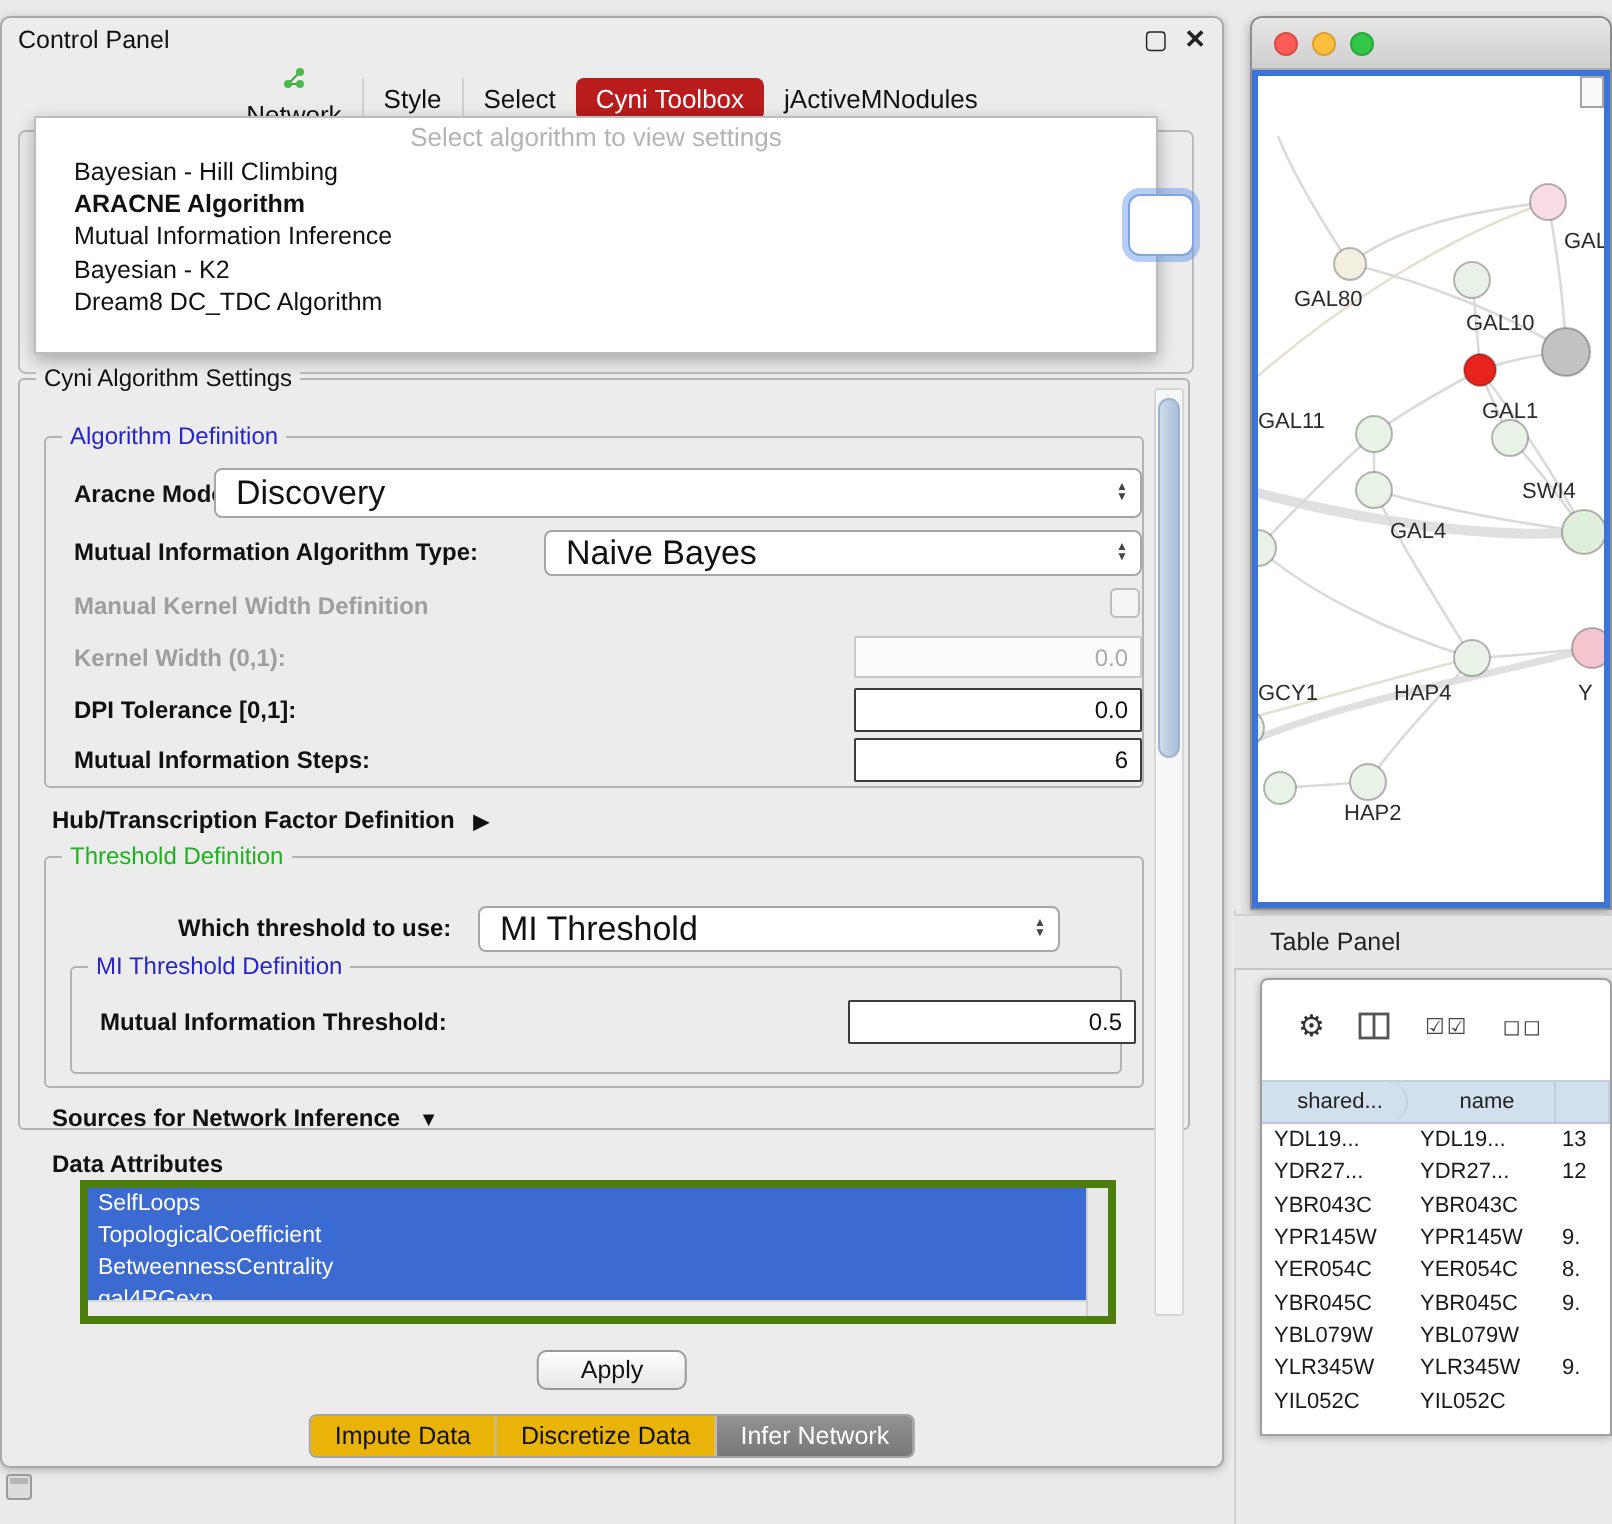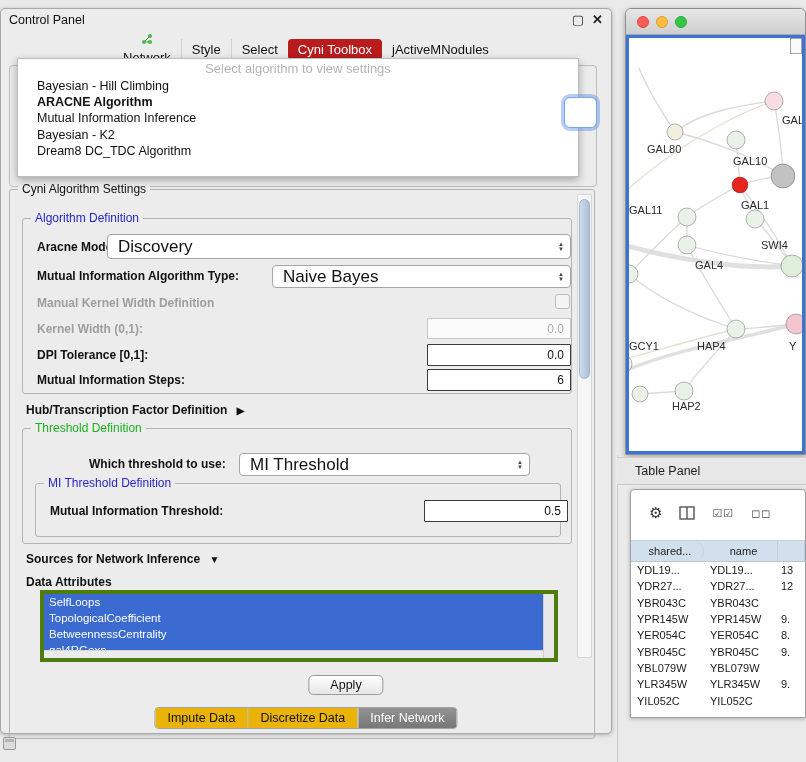--- a/index.html
+++ b/index.html
@@ -69,21 +69,21 @@
   .attr-hscroll { position:absolute; left:0; right:11px; bottom:0; height:8px; background:#ececec; border-top:1px solid #d5d5d5; }
 
   .sg-scroll { position:absolute; right:2px; top:4px; width:15px; height:464px;
                background:#f7f7f7; border:1px solid #d6d6d6; border-radius:2px; }
   .sg-thumb { position:absolute; left:1px; top:4px; width:11px; height:180px; border-radius:6px;
               background:linear-gradient(90deg,#cfdcea,#aabfd8); border:1px solid #9db3cf; }
 
   .apply-btn { position:absolute; left:50%; transform:translateX(-50%); top:666px;
                padding:2px 21px; font-size:12.5px; color:#111;
                background:linear-gradient(#fefefe,#e7e7e7); border:1px solid #999;
-               border-radius:5px;margin-left:40px; }
+               border-radius:5px; }
 
   .seg-tabs { position:absolute; left:50%; transform:translateX(-50%); top:698px;
               display:inline-flex; border:1px solid #a3a3a3; border-radius:4px; overflow:hidden; }
   .seg { padding:3px 12px; font-size:12.5px; color:#111; background:#eab308; border-left:1px solid #b9b9b9; }
   .seg:first-child { border-left:none; }
   .seg.selected { background:linear-gradient(#929292,#787878); color:#fff; }
 
   
   .netwin { position:absolute; left:625px; top:8px; width:181px; height:447px;
             border:1px solid #8e8e8e; border-radius:6px 6px 0 0;
@@ -177,21 +177,21 @@
 
     <div class="algo-popup">
       <div class="ph">Select algorithm to view settings</div>
       <div class="item">Bayesian - Hill Climbing</div>
       <div class="item sel-bold">ARACNE Algorithm</div>
       <div class="item">Mutual Information Inference</div>
       <div class="item">Bayesian - K2</div>
       <div class="item">Dream8 DC_TDC Algorithm</div>
     </div>
 
-    <div class="grp" style="left:8px; top:180px; width:586px; height:550px;">
+    <div class="grp" style="left:8px; top:180px; width:586px; height:376px;">
       <span class="legend">Cyni Algorithm Settings</span>
 
       <div class="sg-scroll">
         <div class="sg-thumb"></div>
       </div>
 
       <div class="grp" style="left:12px; top:28px; width:550px; height:176px;">
         <span class="legend blue">Algorithm Definition</span>
 
         <span class="lbl" style="left:14px; top:21px;">Aracne Mode:</span>

